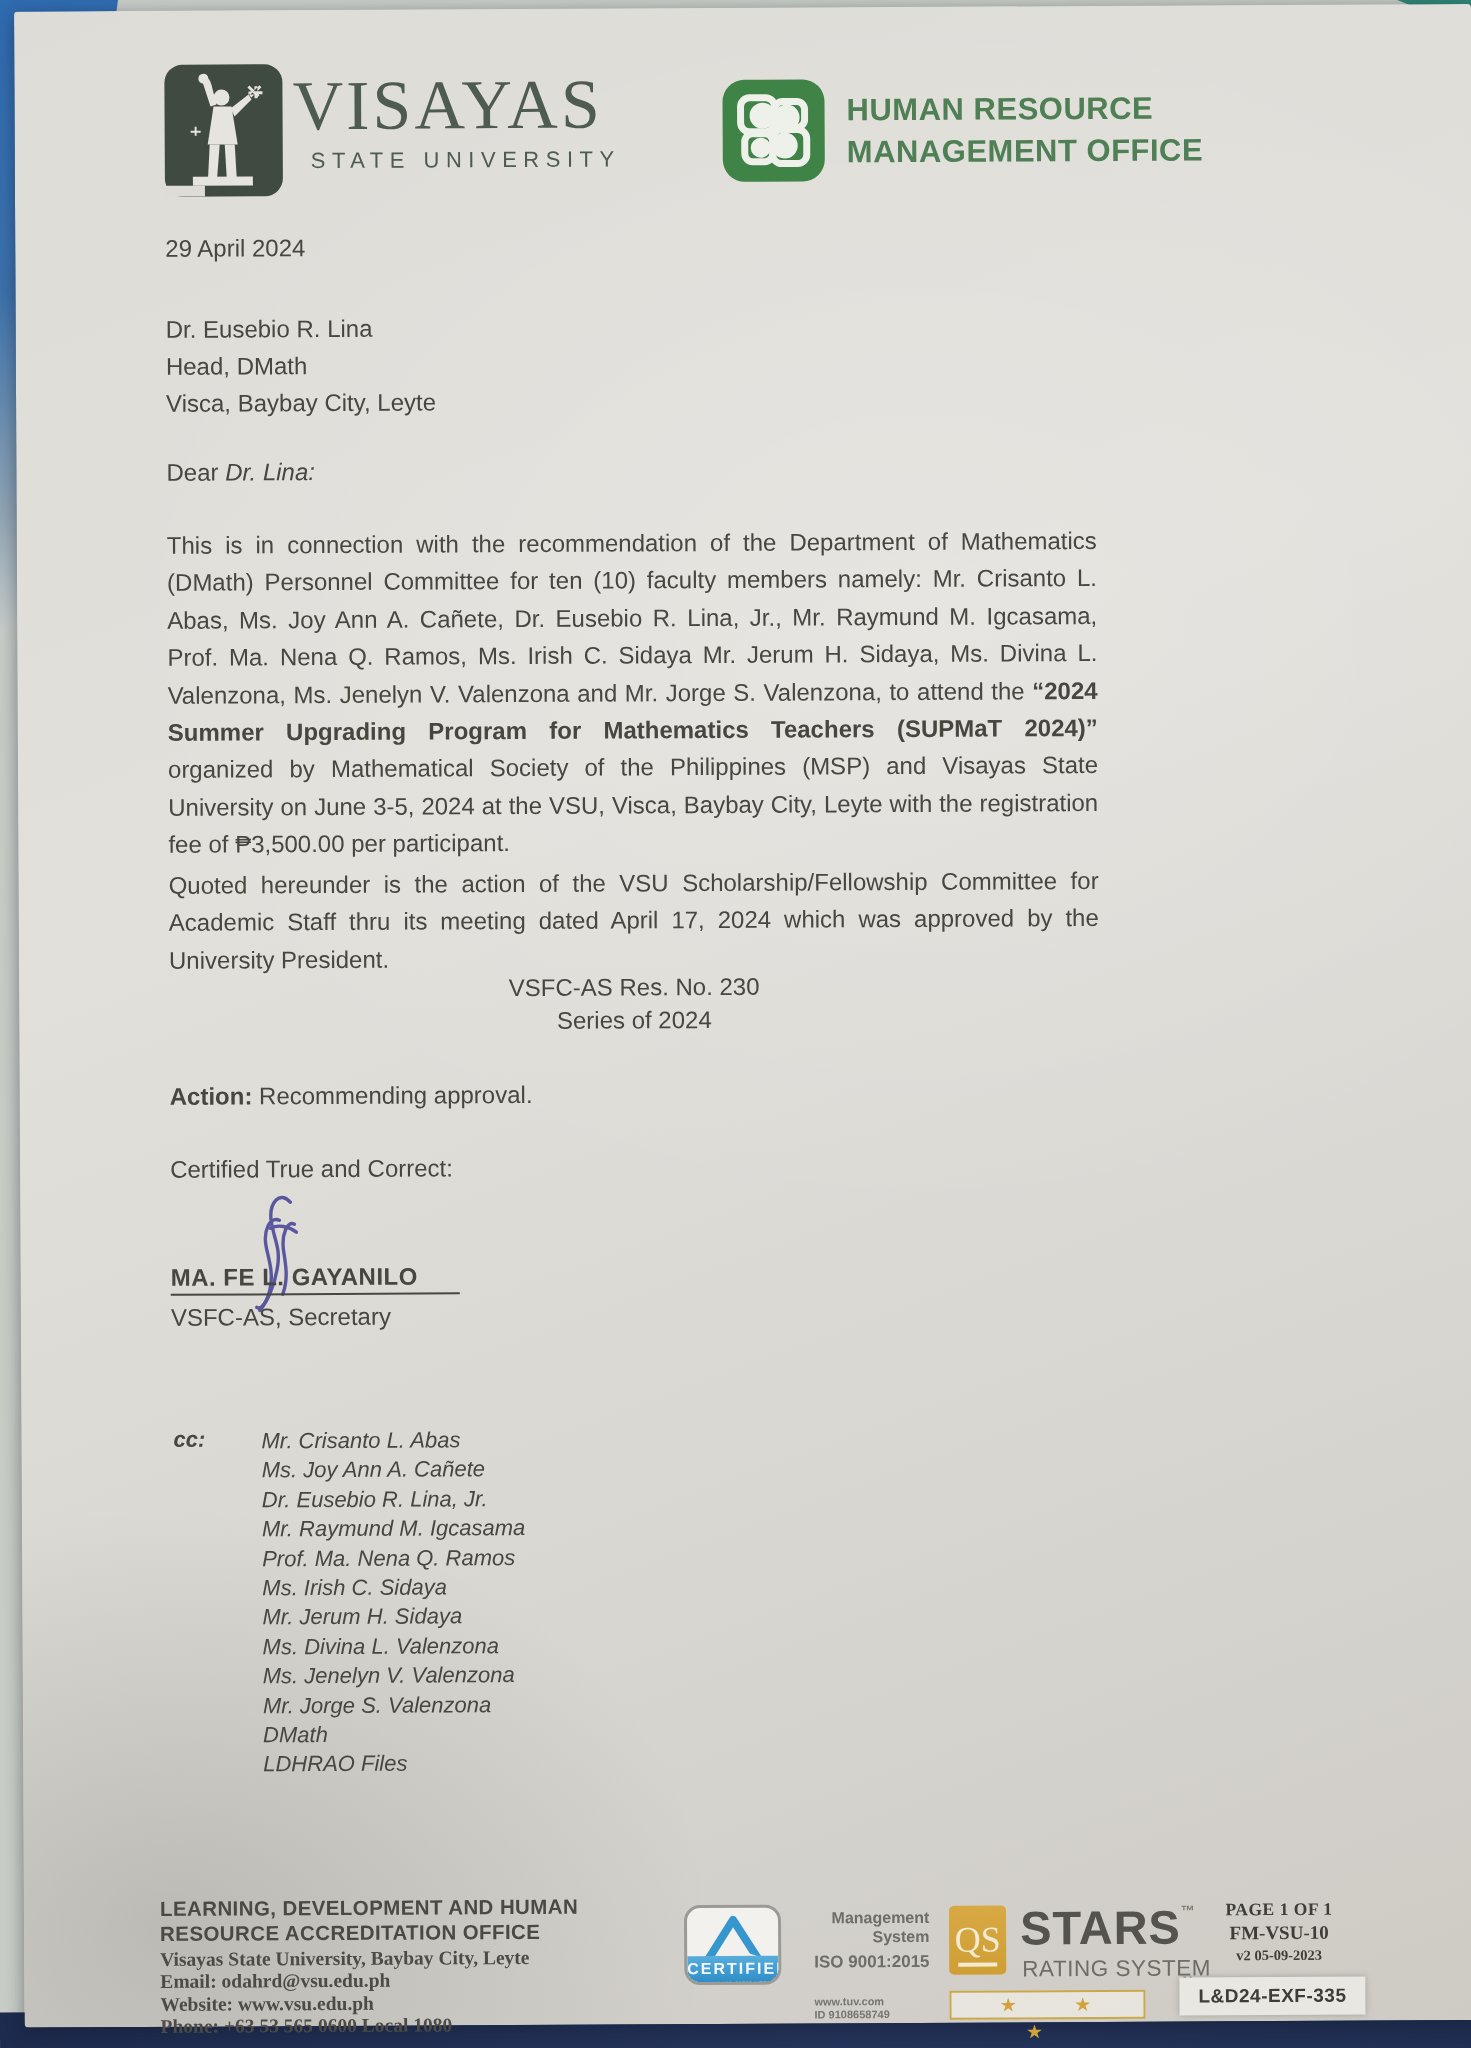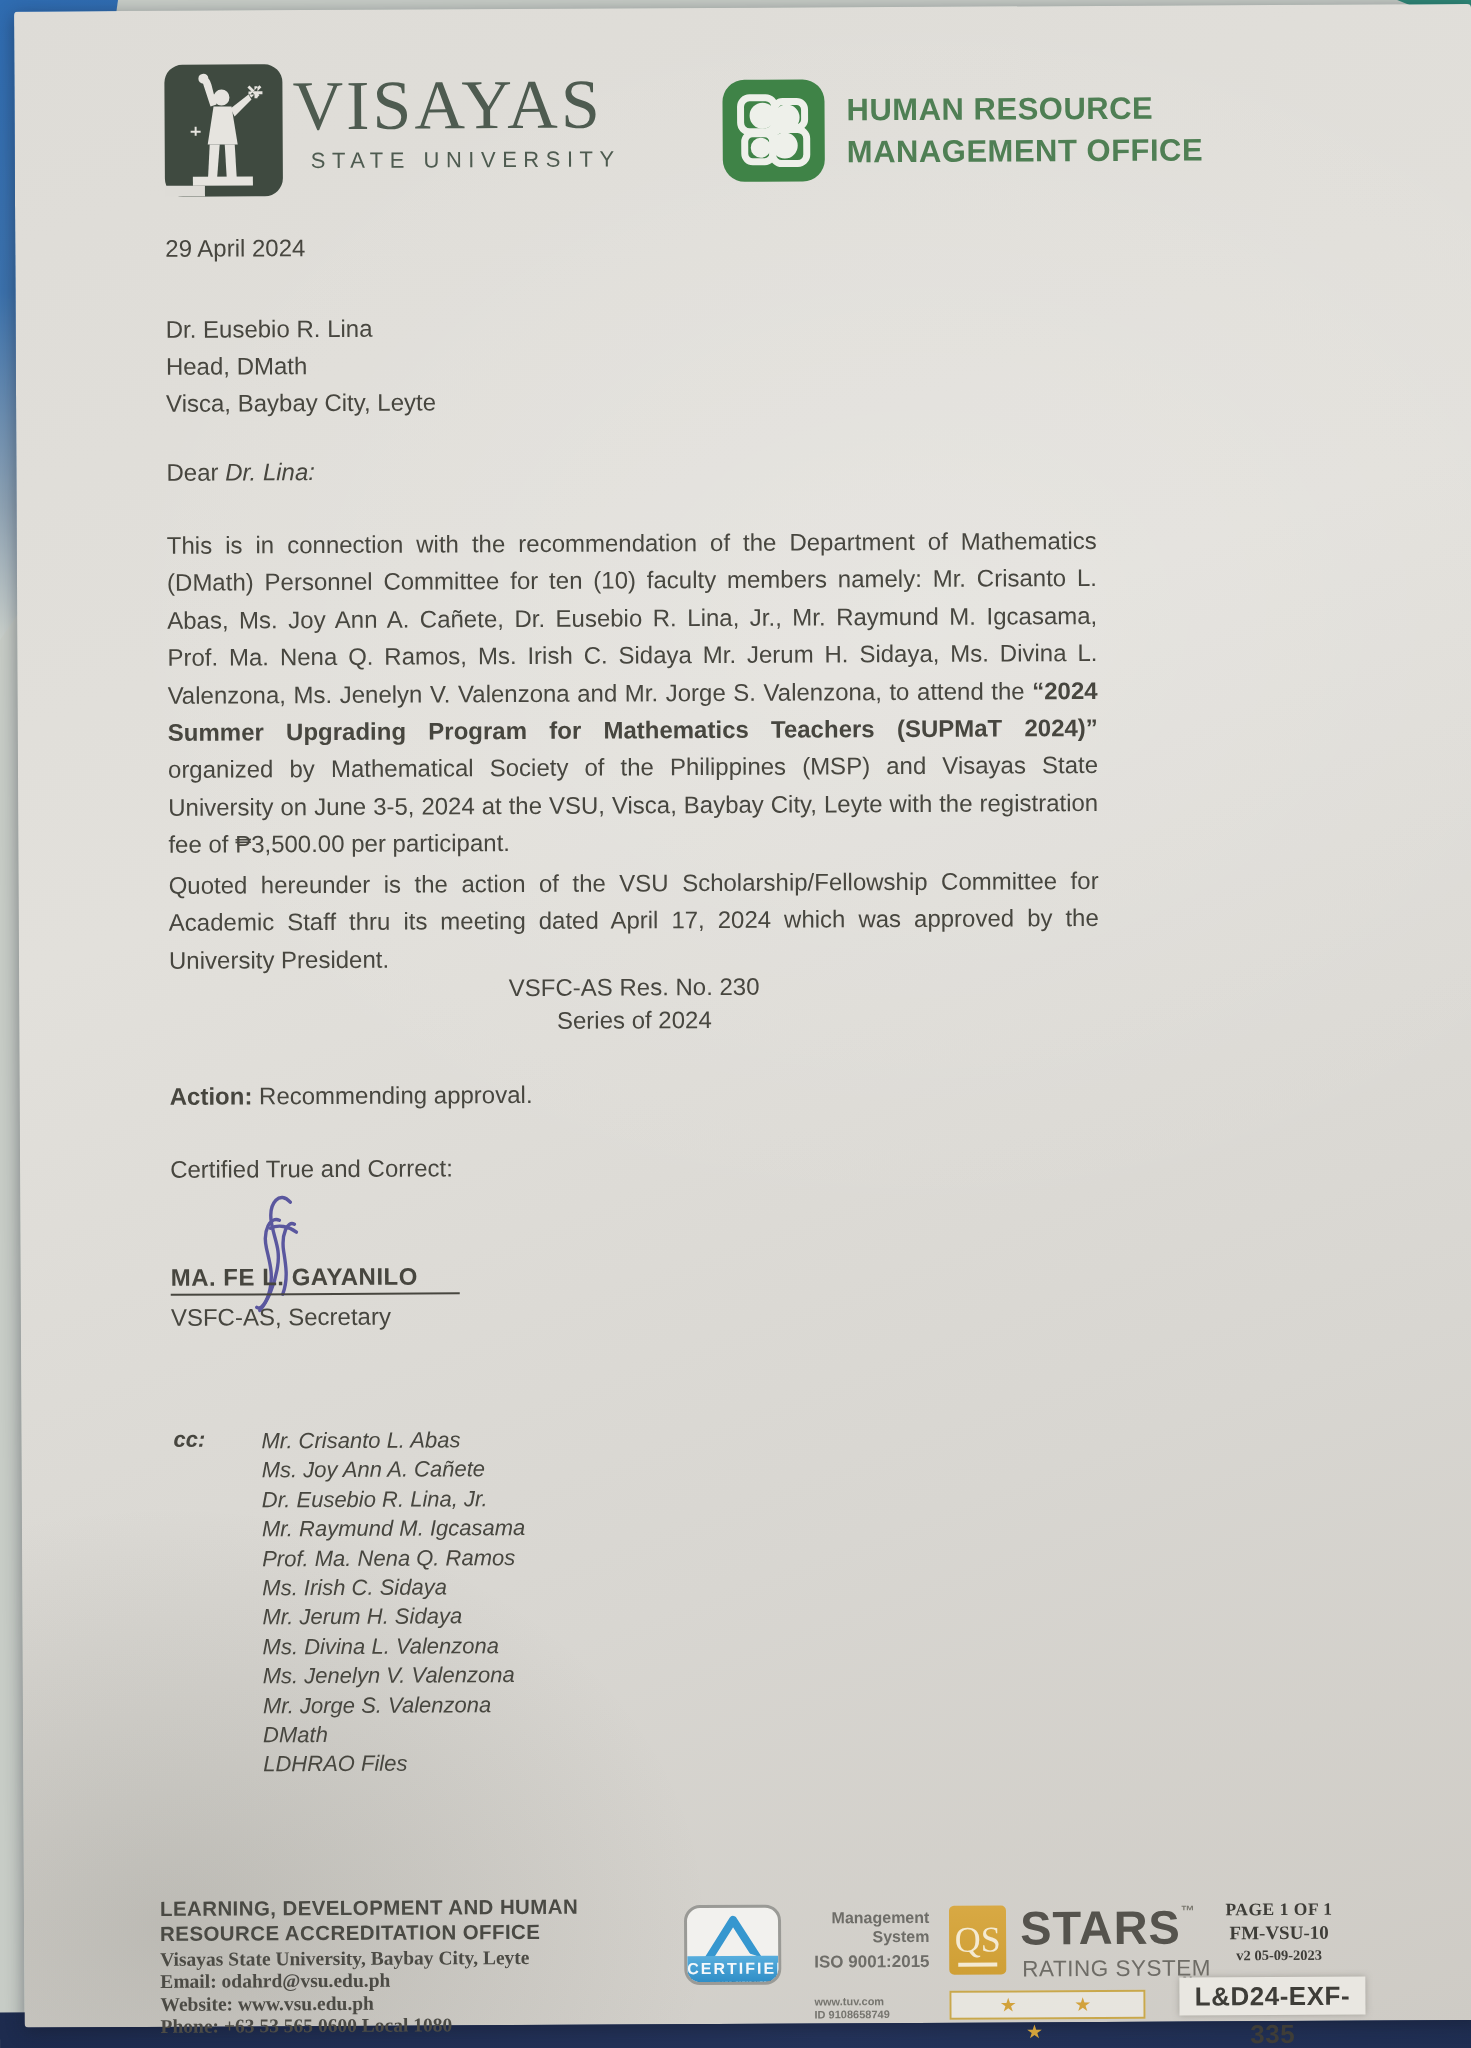--- a/index.html
+++ b/index.html
@@ -76,21 +76,21 @@
         background:rgba(250,248,240,0.55);text-align:center;line-height:26px;}
   .stars-box span{color:#d2a23b;font-size:19px;letter-spacing:26px;padding-left:22px;}
   .doc-info{left:1155px;top:1894px;width:200px;text-align:center;
         font-family:"Liberation Serif",serif;color:#3e3d38;}
   .doc-page{font-size:17.5px;font-weight:bold;letter-spacing:0.5px;}
   .doc-form{font-size:19px;font-weight:bold;margin-top:2px;}
   .doc-ver{font-size:14.5px;font-weight:bold;margin-top:3px;}
   .doc-no{position:absolute;left:1158px;top:1956px;font-size:14px;color:#55544e;
         font-family:"Liberation Sans",sans-serif;font-weight:bold;margin-top:12px;}
   .doc-num{position:absolute;left:1155px;top:1972px;width:186px;height:38px;background:#e9e7e1;
-        box-shadow:0 0 6px rgba(120,118,110,0.5);font-size:26px;font-weight:bold;color:#3e3d38;
+        box-shadow:0 0 6px rgba(120,118,110,0.5);font-size:19px;font-weight:bold;color:#3e3d38;
         line-height:38px;text-align:center;letter-spacing:0.5px;}
   .bold{font-weight:bold;}
   .it{font-style:italic;}
 </style>
 </head>
 <body>
 
 <div class="shot">
   <div class="bg-blue-corner"></div>
   <div class="bg-teal-corner"></div>

